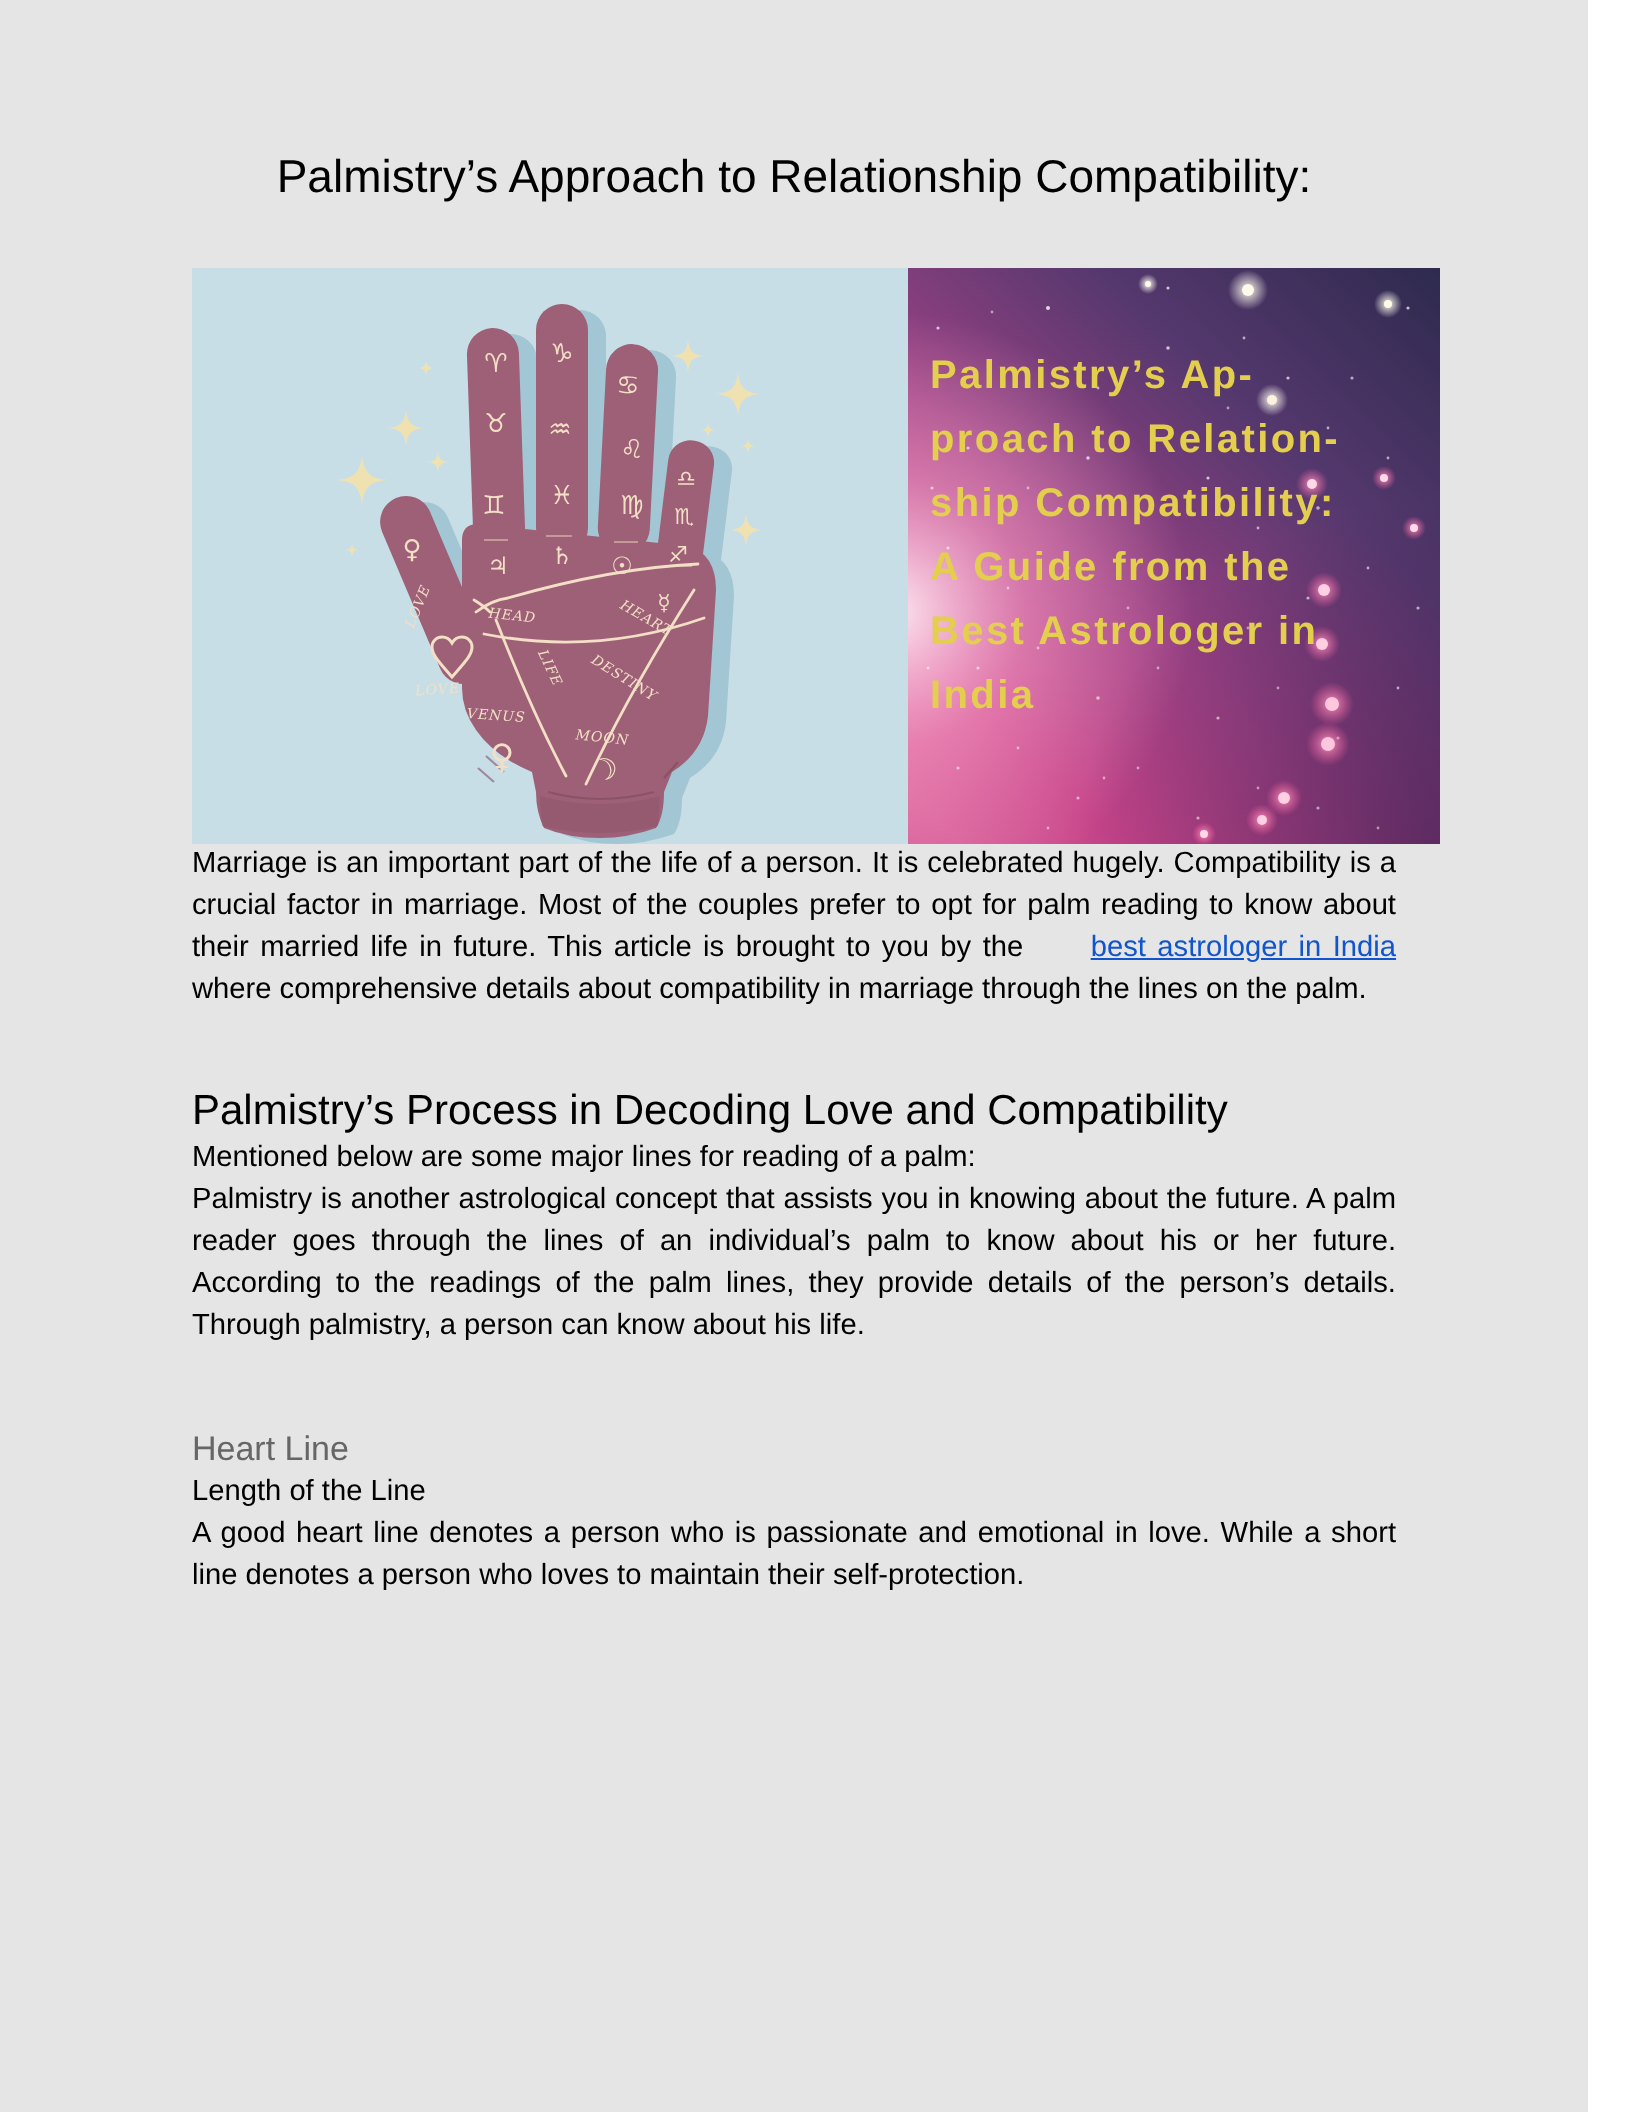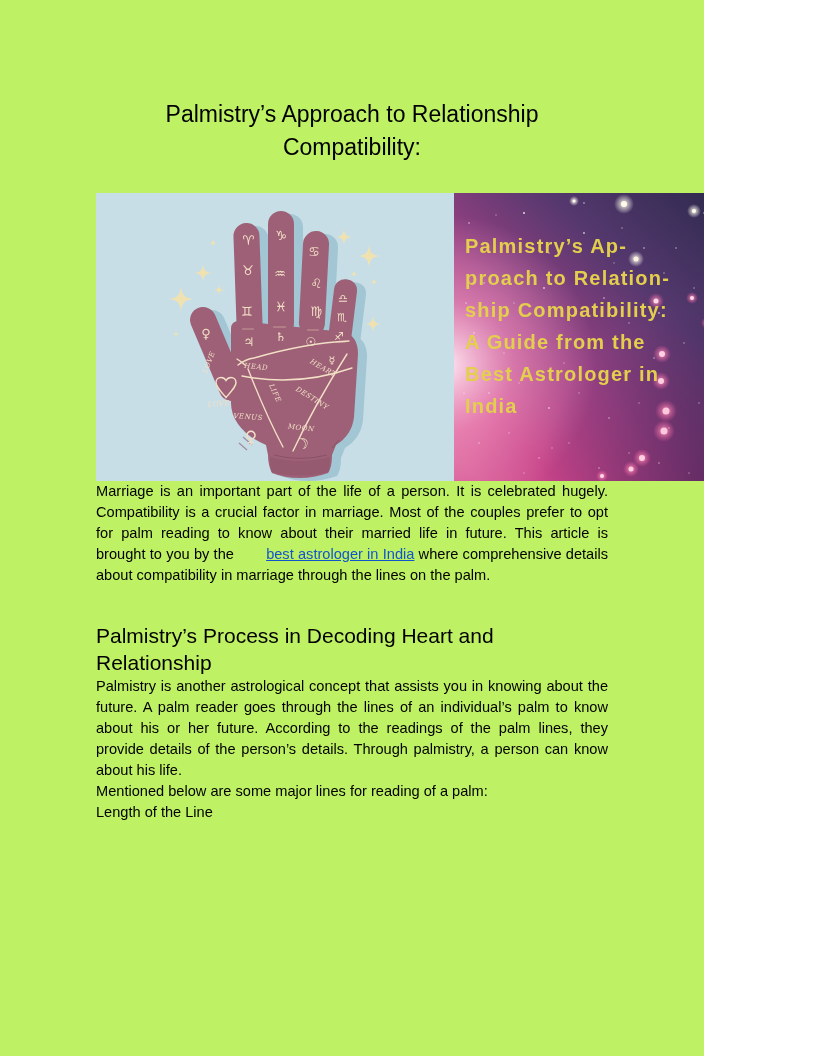--- a/index.html
+++ b/index.html
@@ -1,19 +1,19 @@
 <!DOCTYPE html>
 <html><head>
 <meta charset="utf-8">
 <style>
   html,body { margin:0; padding:0; background:#ffffff; }
   .page {
-    position:relative; width:704px; height:1056px; background:#bef264;
+    position:relative; width:794px; height:1056px; background:#e5e5e5;
     font-family:"Liberation Sans", sans-serif; color:#000;
-    box-sizing:border-box; padding:98px 96px 0 96px; overflow:hidden;
+    box-sizing:border-box; padding:72px 96px 0 96px; overflow:hidden;
   }
   h1.title { margin:0; font-size:23px; line-height:33px; font-weight:400; text-align:center; color:#000; }
   h1.title span { display:block; }
   .banner { display:flex; width:624px; height:288px; margin-top:29px; }
   .panel-left  { width:358px; height:288px; display:block; }
   .panel-right { width:266px; height:288px; display:block; }
   p.body { font-size:14.6px; line-height:21px; margin:0; }
   .just { text-align:justify; }
   .p-intro   { margin-top:23px; }
   h2.h-process { font-size:21px; line-height:27px; font-weight:400; margin:36px 0 0 0; color:#000; }
@@ -245,23 +245,25 @@
         <text x="11" y="124">ship Compatibility:</text>
         <text x="11" y="156">A Guide from the</text>
         <text x="11" y="188">Best Astrologer in</text>
         <text x="11" y="220">India</text>
       </g>
     </svg>
   </div>
 
   <p class="body just p-intro"><span>Marriage is an important part of the life of a person. It is celebrated hugely. Compatibility is a crucial factor in marriage. Most of the couples prefer to opt for palm reading to know about their married life in future. This article is brought to you by the </span><a class="link" href="#">best astrologer in India</a><span> where comprehensive details about compatibility in marriage through the lines on the palm.</span></p>
 
-  <h2 class="h-process">Palmistry’s Process in Decoding Heart and Relationship</h2>
+  <h2 class="h-process">Palmistry’s Process in Decoding Love and Compatibility</h2>
+
+  <p class="body p-lines">Mentioned below are some major lines for reading of a palm:</p>
 
   <p class="body just p-process">Palmistry is another astrological concept that assists you in knowing about the future. A palm reader goes through the lines of an individual’s palm to know about his or her future. According to the readings of the palm lines, they provide details of the person’s details. Through palmistry, a person can know about his life.</p>
 
-  <p class="body p-lines">Mentioned below are some major lines for reading of a palm:</p>
-
+  <h3 class="h-heart">Heart Line</h3>
 
   <p class="body p-length">Length of the Line</p>
 
+  <p class="body just p-heart">A good heart line denotes a person who is passionate and emotional in love. While a short line denotes a person who loves to maintain their self-protection.</p>
 
 </div>
 
 </body></html>

